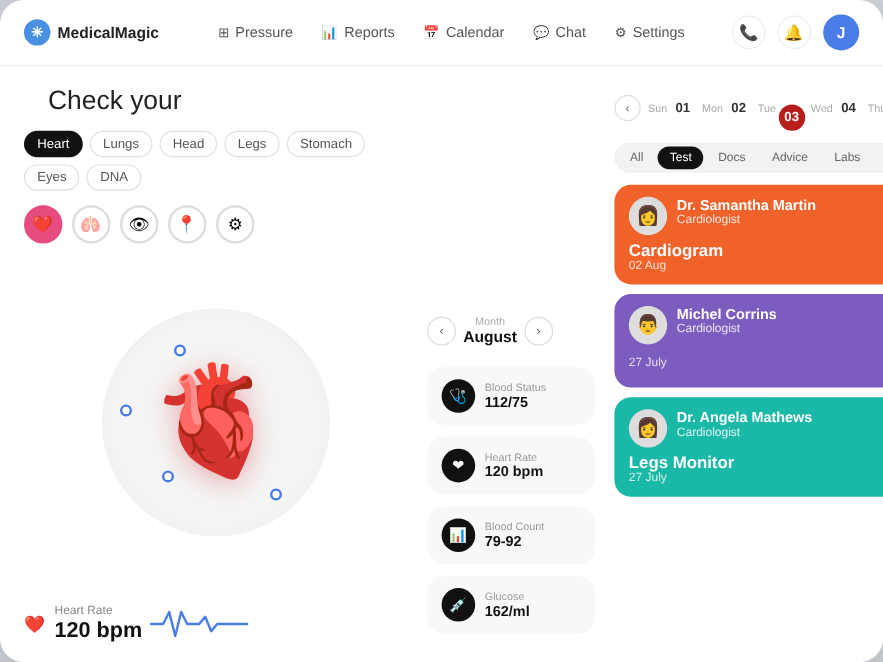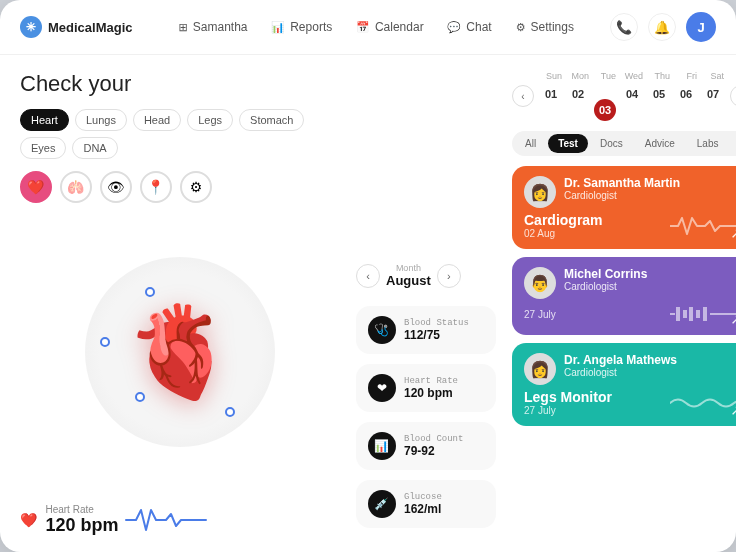--- a/index.html
+++ b/index.html
@@ -96,21 +96,21 @@
     .left-panel {
       width: 320px;
       flex-shrink: 0;
       display: flex;
       flex-direction: column;
       gap: 12px;
     }
     .page-title {
       line-height: 1.2;
     }
-    .page-title .check { font-size: 22px; font-weight: 300; color: #222; }
+    .page-title .check { font-size: 22px; font-weight: 300; color: #222; margin-left: 20px; }
     .page-title .overall { font-size: 26px; font-weight: 800; color: #111; }
     .month-nav-btn {
       width: 24px; height: 24px;
       border-radius: 50%;
       border: 1px solid #ddd;
       display: flex; align-items: center; justify-content: center;
       cursor: pointer; font-size: 11px; color: #666;
       background: #fff;
     }
     .month-label { font-size: 12px; color: #555; text-align: center; }
@@ -215,21 +215,21 @@
       gap: 8px;
     }
     .stat-icon {
       width: 28px; height: 28px;
       background: #111;
       border-radius: 50%;
       display: flex; align-items: center; justify-content: center;
       color: #fff; font-size: 12px;
     }
     .stat-info { display: flex; flex-direction: column; }
-    .stat-label { font-size: 9px; color: #999; font-family: Liberation Mono, monospace; }
+    .stat-label { font-size: 9px; color: #999; }
     .stat-value { font-size: 12px; font-weight: 800; color: #111; }
     
     .right-panel {
       flex: 1;
       display: flex;
       flex-direction: column;
       gap: 10px;
     }
     
     .calendar-row {
@@ -244,22 +244,22 @@
       display: flex; align-items: center; justify-content: center;
       cursor: pointer; font-size: 10px; color: #666; background: #fff;
     }
     .cal-days {
       display: flex;
       gap: 5px;
       flex: 1;
     }
     .cal-day {
       display: flex;
-      flex-direction: column;
-      align-items: flex-end;
+      flex-direction: row;
+      align-items: center;
       gap: 2px;
       cursor: pointer;
     }
     .cal-day-name { font-size: 9px; color: #aaa; }
     .cal-day-num {
       width: 22px; height: 22px;
       border-radius: 50%;
       display: flex; align-items: center; justify-content: center;
       font-size: 11px; font-weight: 600; color: #333;
     }
@@ -279,21 +279,21 @@
     .filter-tab {
       padding: 4px 10px;
       border-radius: 16px;
       font-size: 10px;
       color: #666;
       cursor: pointer;
     }
     .filter-tab.active {
       background: #111;
       color: #fff;
-      font-weight: 700;
+      font-weight: 400;
     }
     
     .doctor-cards {
       display: flex;
       flex-direction: column;
       gap: 8px;
       flex: 1;
     }
     .doctor-card {
       border-radius: 14px;
@@ -353,21 +353,21 @@
   <div class="header">
     <div class="logo">
       <div class="logo-icon">✳</div>
       <span>
         <span>Medical</span><span class="bold">Magic</span>
       </span>
     </div>
     <div class="nav-items">
       <div class="nav-item">
         <span class="nav-icon">⊞</span>
-        <span>Samantha</span>
+        <span>Pressure</span>
       </div>
       <div class="nav-item">
         <span class="nav-icon">📊</span>
         <span>Reports</span>
       </div>
       <div class="nav-item">
         <span class="nav-icon">📅</span>
         <span>Calendar</span>
       </div>
       <div class="nav-item">

